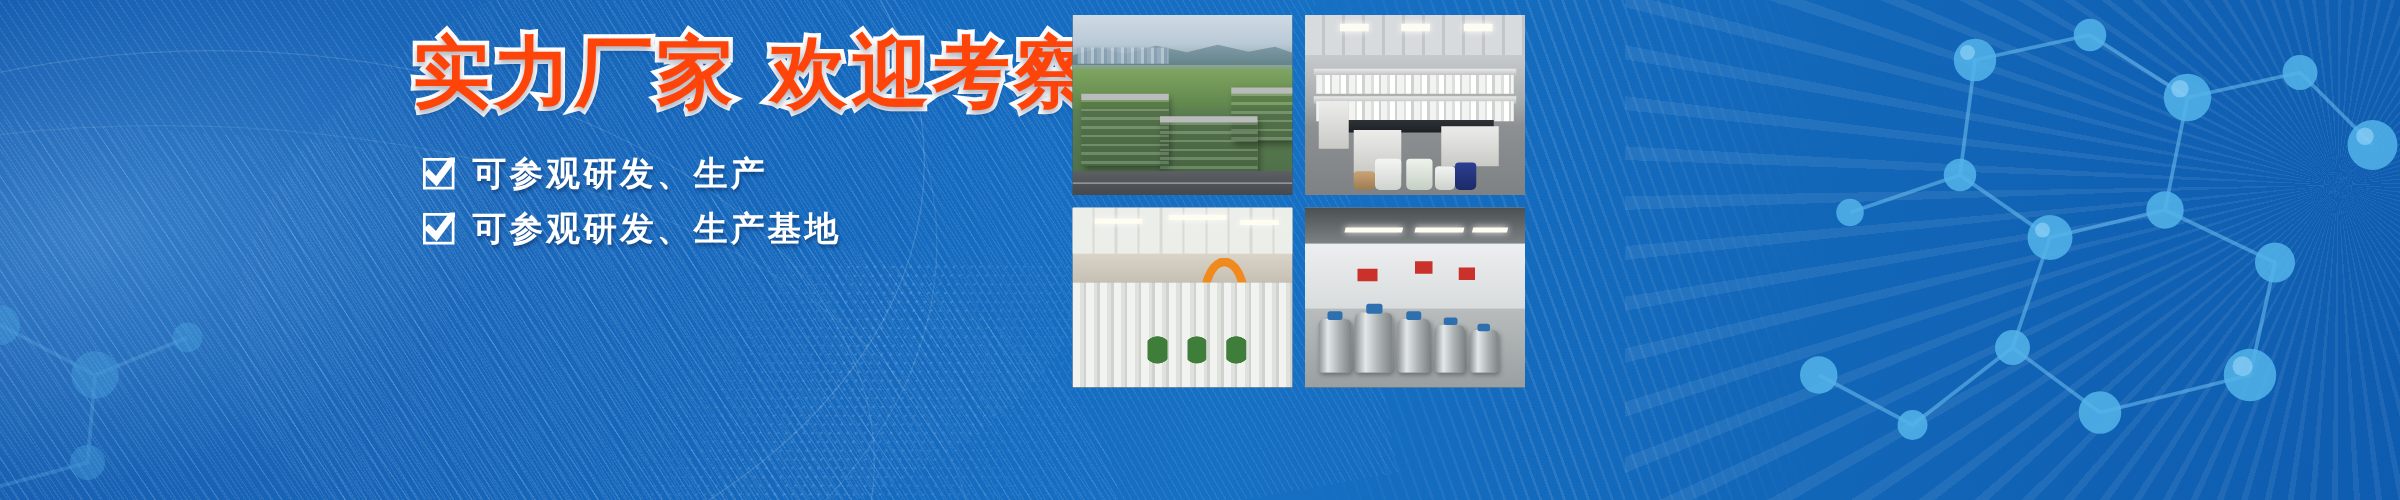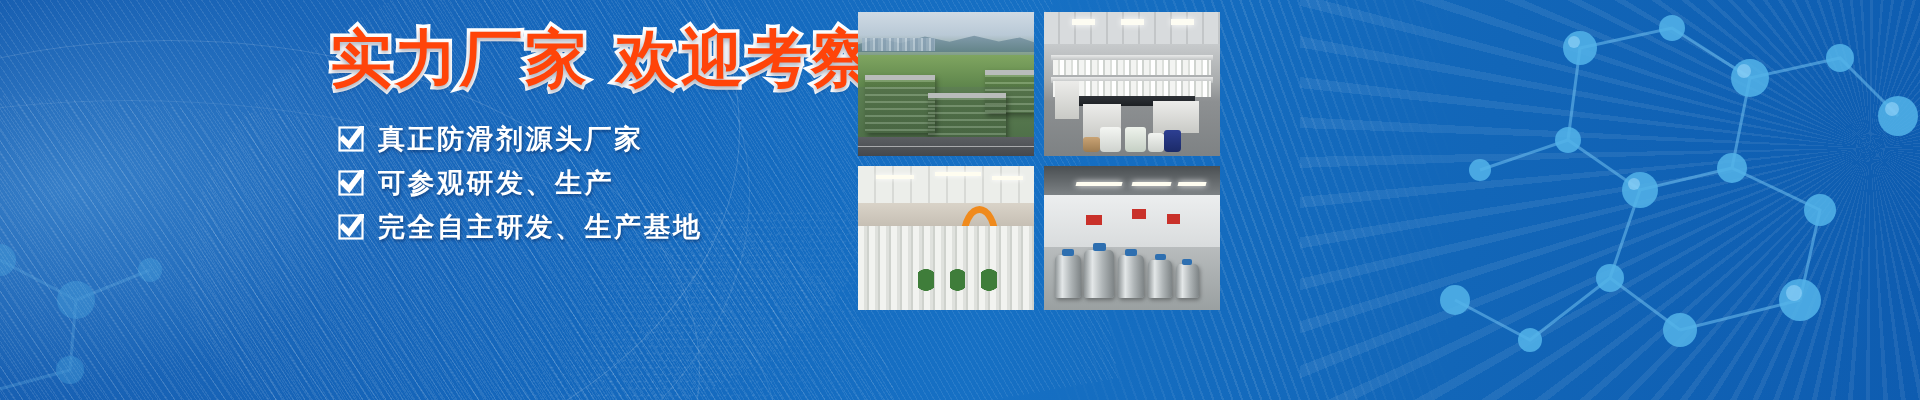--- a/index.html
+++ b/index.html
@@ -219,48 +219,39 @@
       </g>
     </svg>
   </div>
 
   <div class="headline">
     <span>实力厂家</span><span class="gap"></span><span>欢迎考察</span>
   </div>
 
   <div class="bullets">
 
-    <div class="bullet-row">
-      <span class="chk">
-        <svg viewBox="0 0 26 26" xmlns="http://www.w3.org/2000/svg">
-          <rect x="1.5" y="1.5" width="23" height="23" fill="none" stroke="#ffffff" stroke-width="2.2"></rect>
-          <path d="M5 13 L11 19 L24 1.5" fill="none" stroke="#ffffff" stroke-width="5.5" stroke-linecap="square"></path>
-        </svg>
-      </span>
-      <span class="bullet-text">真正防滑剂源头厂家</span>
-    </div>
 
     <div class="bullet-row">
       <span class="chk">
         <svg viewBox="0 0 26 26" xmlns="http://www.w3.org/2000/svg">
           <rect x="1.5" y="1.5" width="23" height="23" fill="none" stroke="#ffffff" stroke-width="2.2"></rect>
           <path d="M5 13 L11 19 L24 1.5" fill="none" stroke="#ffffff" stroke-width="5.5" stroke-linecap="square"></path>
         </svg>
       </span>
       <span class="bullet-text">可参观研发、生产</span>
     </div>
 
     <div class="bullet-row">
       <span class="chk">
         <svg viewBox="0 0 26 26" xmlns="http://www.w3.org/2000/svg">
           <rect x="1.5" y="1.5" width="23" height="23" fill="none" stroke="#ffffff" stroke-width="2.2"></rect>
           <path d="M5 13 L11 19 L24 1.5" fill="none" stroke="#ffffff" stroke-width="5.5" stroke-linecap="square"></path>
         </svg>
       </span>
-      <span class="bullet-text">完全自主研发、生产基地</span>
+      <span class="bullet-text">可参观研发、生产基地</span>
     </div>
 
 
   </div>
 
   <div class="photos">
 
     <div class="photo p1">
       <div class="sky"></div>
       <div class="mtn"></div>

